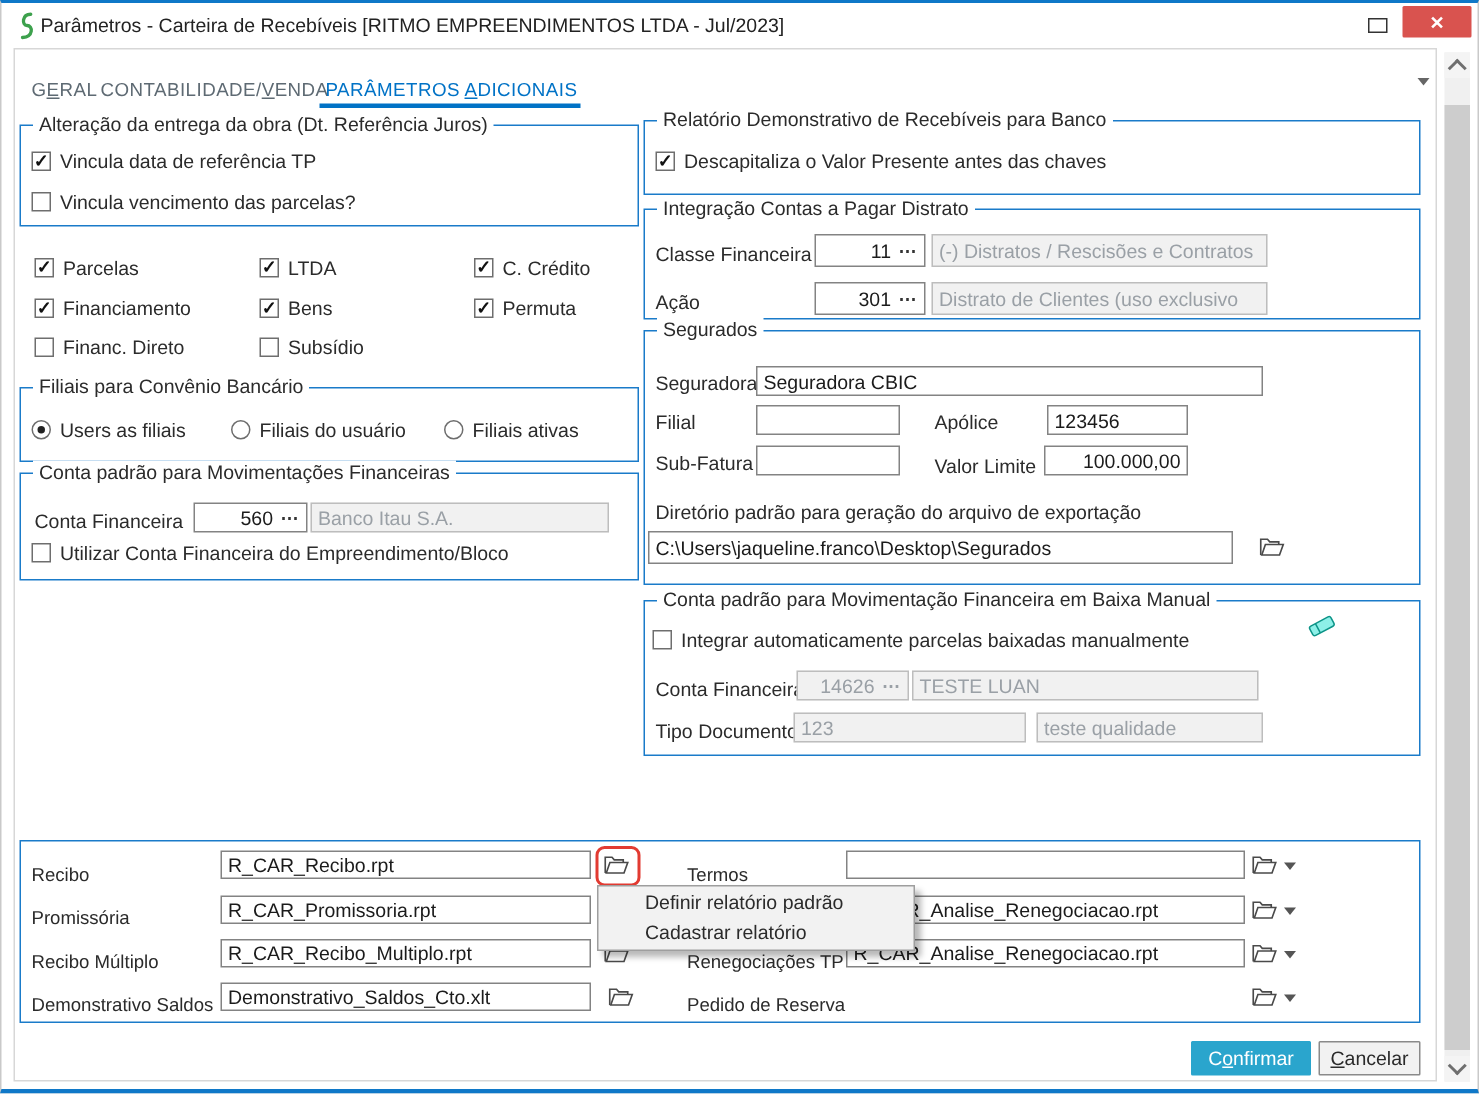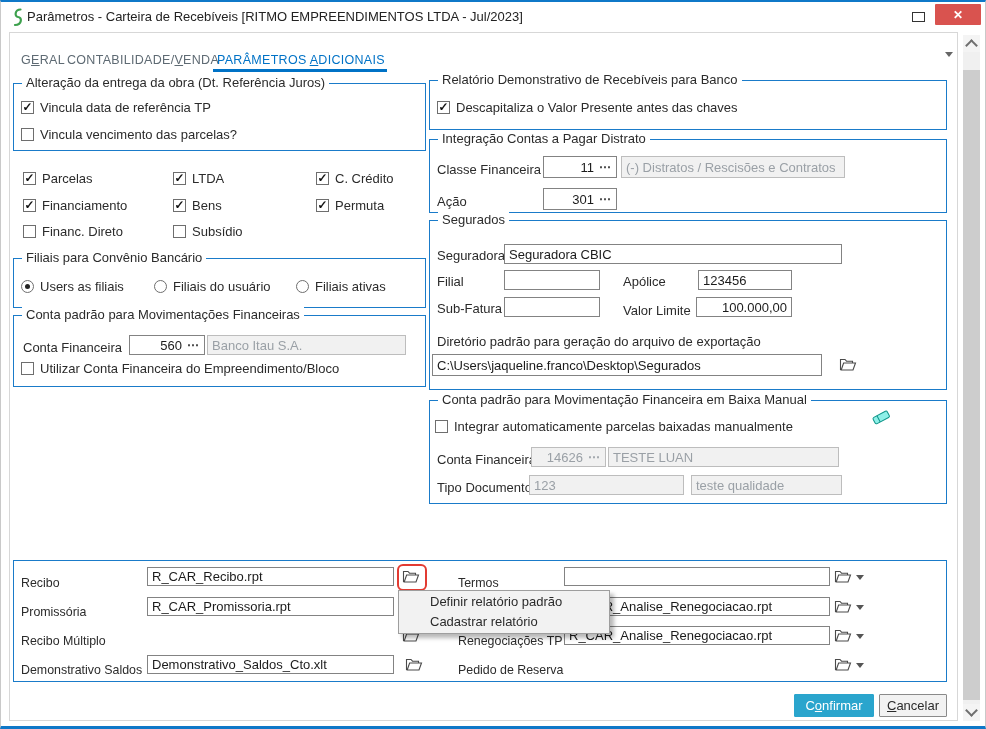--- a/index.html
+++ b/index.html
@@ -182,20 +182,23 @@
     <span class="dots">⋯</span>
   </div>
   <div class="fld dis" style="left:620px;top:154px;width:224px;height:22px">
       <span>(-) Distratos / Rescisões e Contratos</span>
     </div>
   <span class="lbl" style="left:436px;top:192px">Ação</span>
   <div class="fld num" style="left:542px;top:186px;width:74px;height:22px">
     <span>301</span>
     <span class="dots">⋯</span>
   </div>
+  <div class="fld dis" style="left:620px;top:186px;width:224px;height:22px">
+      <span>Distrato de Clientes (uso exclusivo</span>
+    </div>
 
   <div class="grp" style="left:428px;top:218px;width:518px;height:170px">
     <span class="gt">Segurados</span>
   </div>
   <span class="lbl" style="left:436px;top:246px">Seguradora</span>
   <div class="fld" style="left:503px;top:242px;width:338px;height:20px">
       <span>Seguradora CBIC</span>
     </div>
   <span class="lbl" style="left:436px;top:272px">Filial</span>
   <div class="fld" style="left:503px;top:268px;width:96px;height:20px">
@@ -265,20 +268,23 @@
 
   <span class="lbl sm" style="left:20px;top:603px">Promissória</span>
   <div class="fld" style="left:146px;top:595px;width:247px;height:19px">
       <span>R_CAR_Promissoria.rpt</span>
     </div>
   <span class="folder" style="left:401px;top:597px"><svg width="18" height="15">
         <use href="#folder"></use>
       </svg></span>
 
   <span class="lbl sm" style="left:20px;top:632px">Recibo Múltiplo</span>
+  <div class="fld" style="left:146px;top:624px;width:247px;height:19px">
+      <span>R_CAR_Recibo_Multiplo.rpt</span>
+    </div>
   <span class="folder" style="left:401px;top:626px"><svg width="18" height="15">
         <use href="#folder"></use>
       </svg></span>
 
   <span class="lbl sm" style="left:20px;top:661px">Demonstrativo Saldos</span>
   <div class="fld" style="left:146px;top:653px;width:247px;height:19px">
       <span>Demonstrativo_Saldos_Cto.xlt</span>
     </div>
   <span class="folder" style="left:404px;top:655px"><svg width="18" height="15">
         <use href="#folder"></use>

